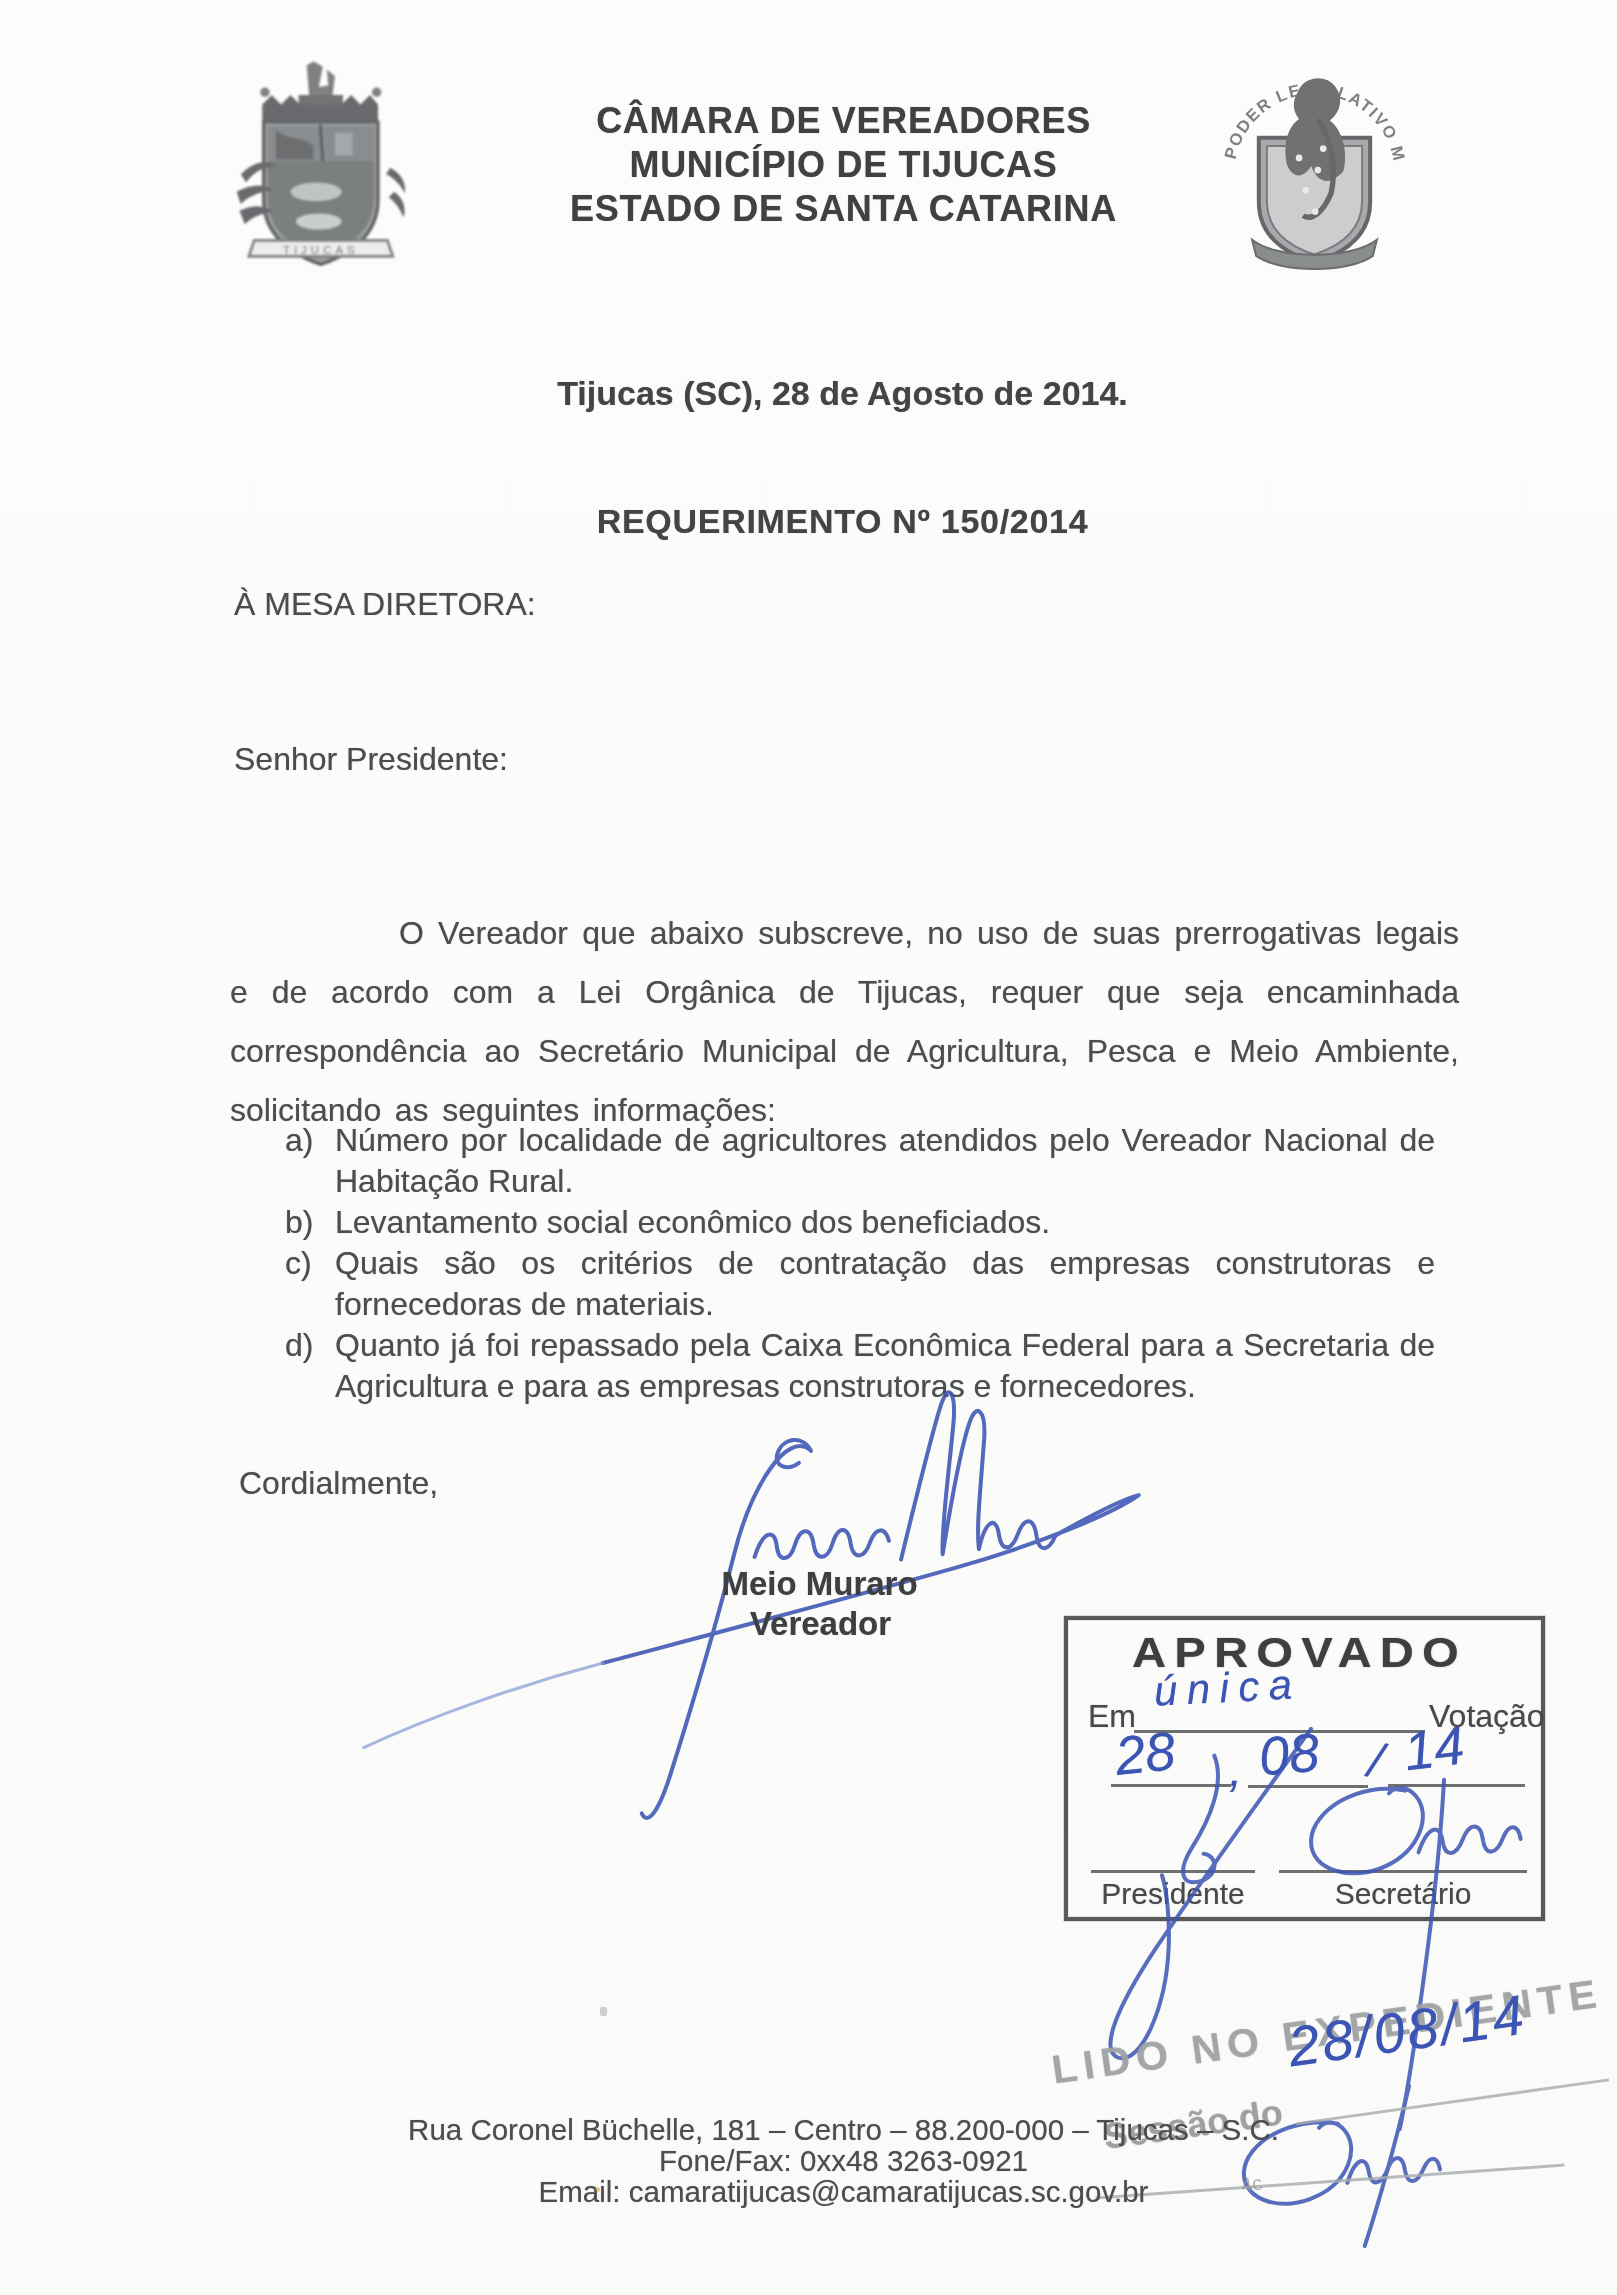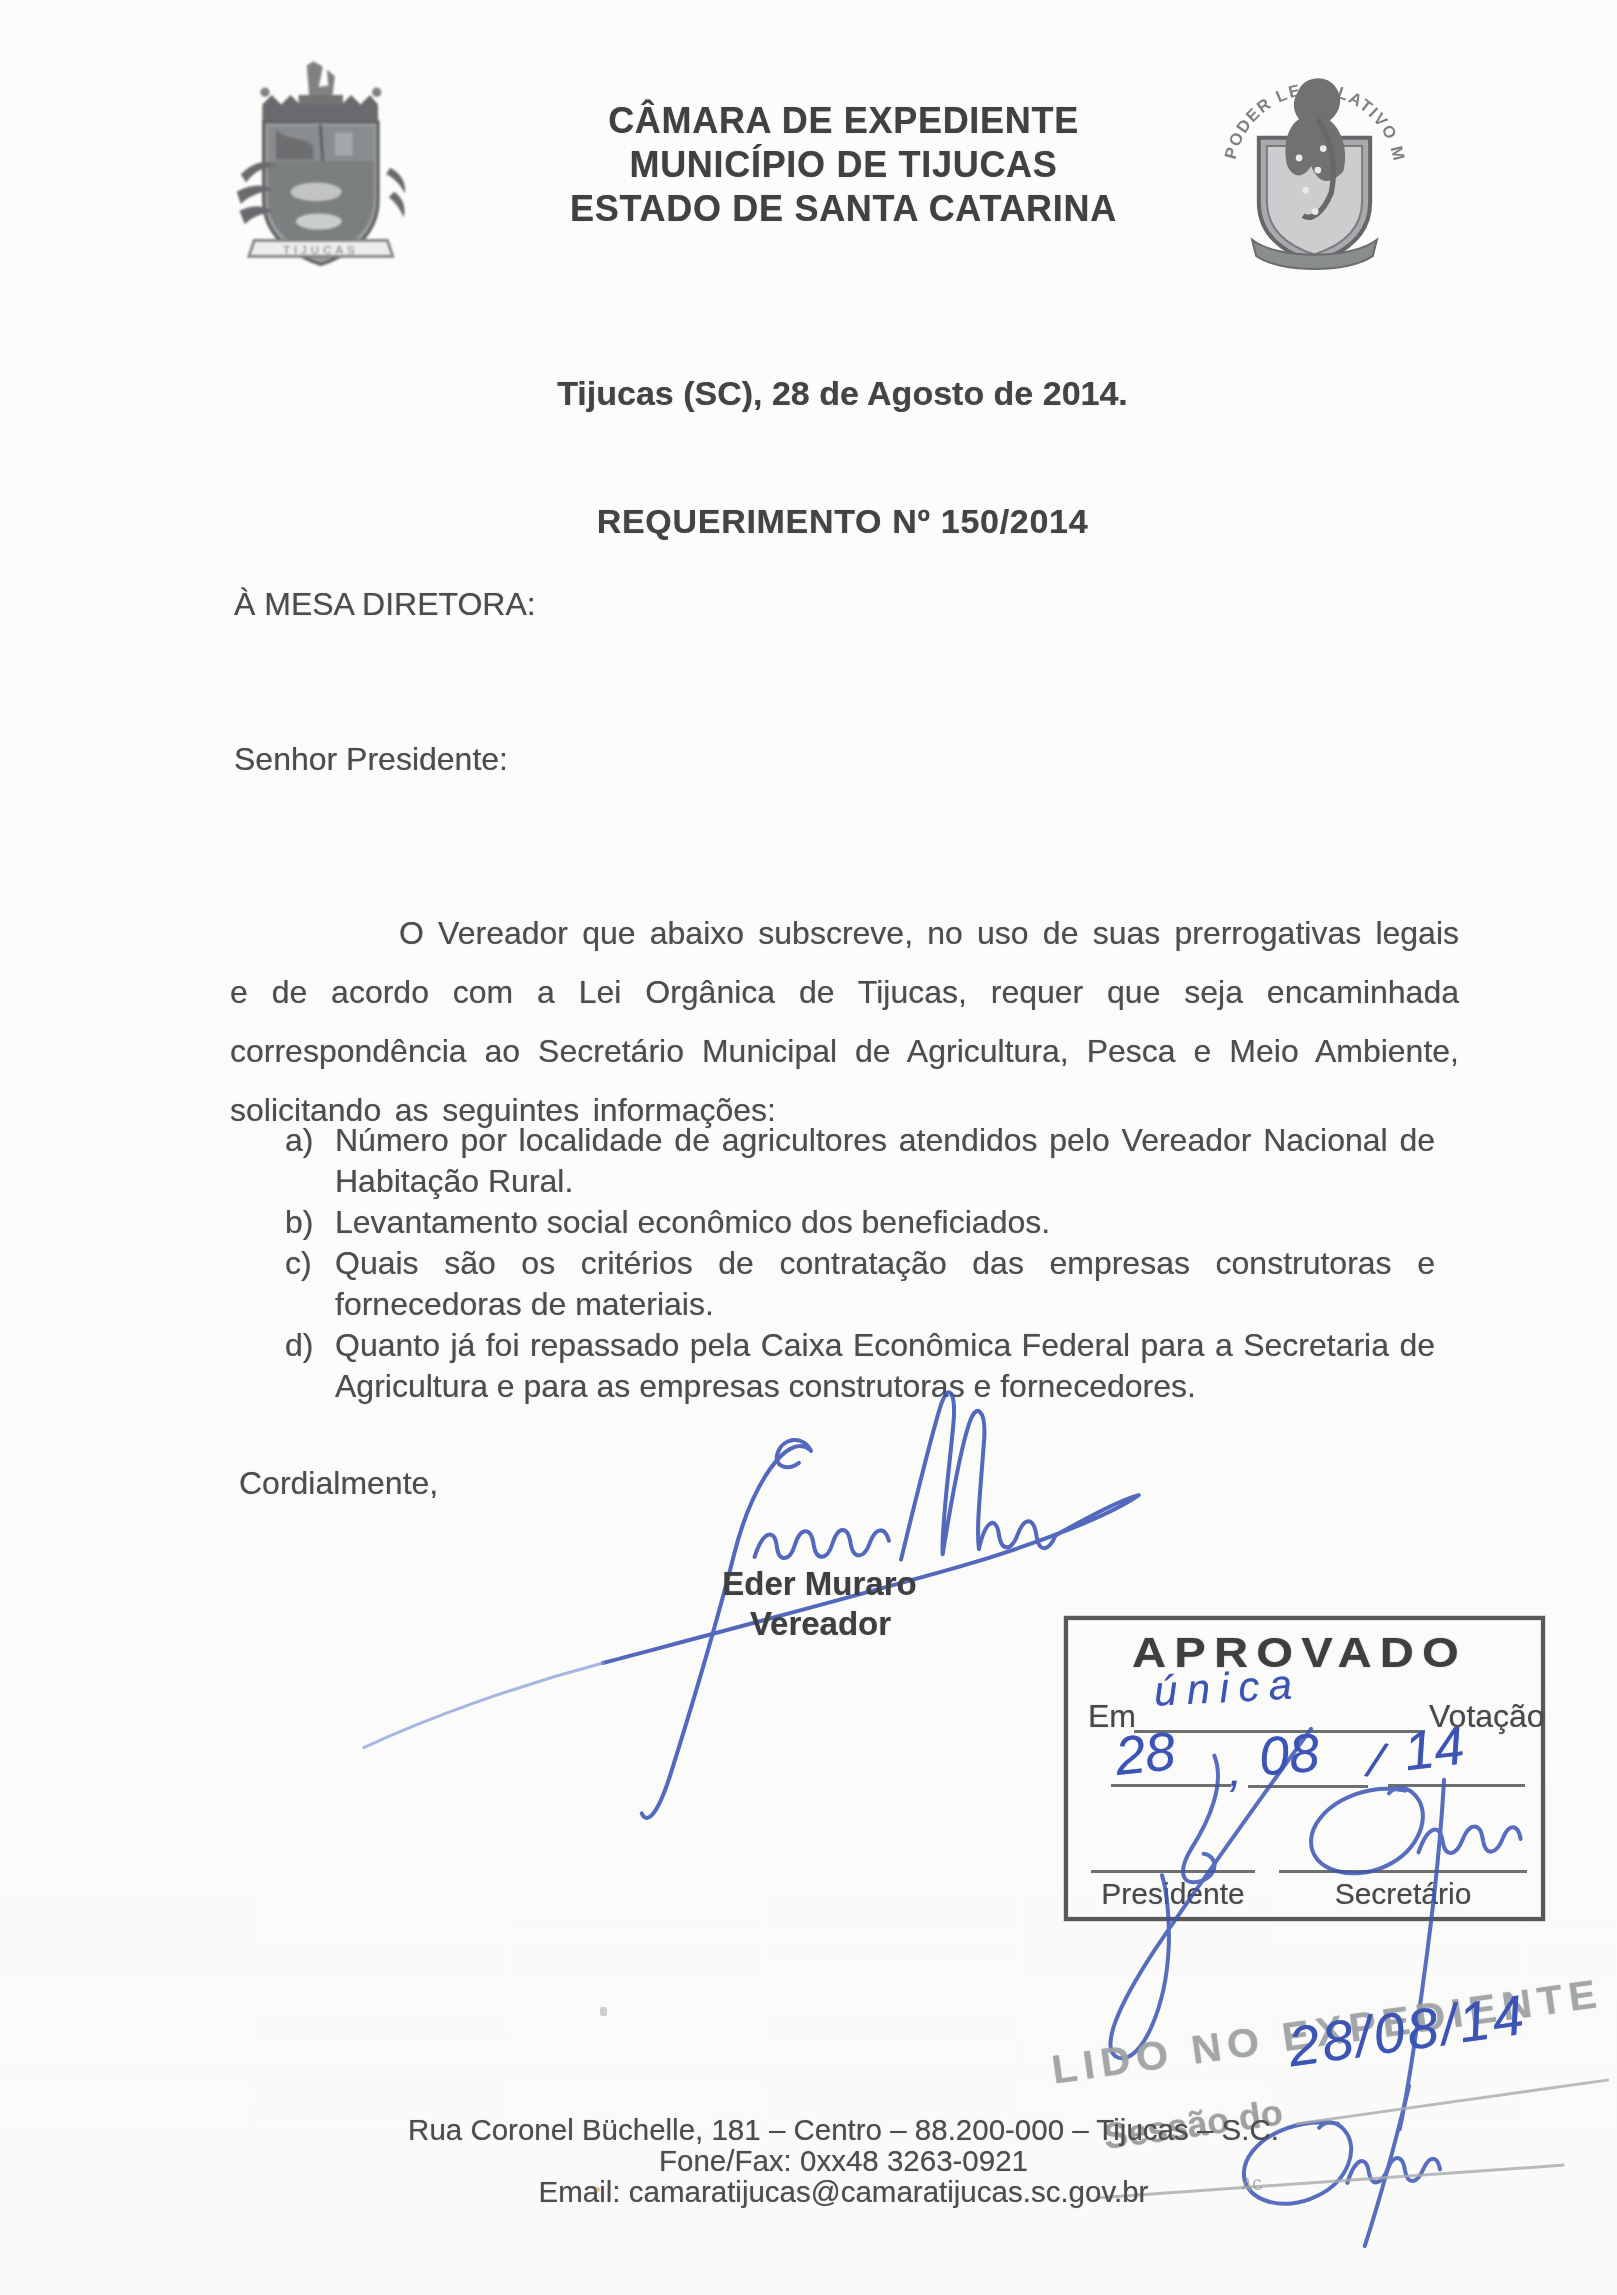--- a/index.html
+++ b/index.html
@@ -80,21 +80,21 @@
       <path d="M8 224 C30 214 48 216 58 226 C40 228 26 234 16 244 Z"></path>
       <path d="M232 160 C248 168 256 182 254 198 C246 184 238 176 226 170 Z"></path>
       <path d="M238 196 C252 206 256 220 252 234 C246 220 240 212 230 204 Z"></path>
     </g>
 
     <path d="M30 268 L228 268 L236 292 L22 292 Z" fill="#e9eaea" stroke="#6f7173" stroke-width="4"></path>
     <text x="129" y="288" text-anchor="middle" font-size="17" letter-spacing="6" fill="#6b6d6f">TIJUCAS</text>
   </svg>
 
   <div class="abs" style="left:306px;top:99px;width:1075px;">
-    <div class="head-line center scan">CÂMARA DE EXPEDIENTE</div>
+    <div class="head-line center scan">CÂMARA DE VEREADORES</div>
     <div class="head-line center scan">MUNICÍPIO DE TIJUCAS</div>
     <div class="head-line center scan">ESTADO DE SANTA CATARINA</div>
   </div>
 
   <svg class="abs" style="left:1217px;top:52px;filter:blur(0.6px);opacity:.9;" width="195" height="228" viewBox="0 0 290 340">
     <defs>
       <path id="sealArc" d="M 26 168 A 120 120 0 0 1 264 168"></path>
     </defs>
     <text font-size="25" font-weight="bold" fill="#717477" letter-spacing="2.5">
       <textPath href="#sealArc" startOffset="2%">PODER LEGISLATIVO MUNICIPAL</textPath>
@@ -152,21 +152,21 @@
       <path d="M1208,2160 C1196,2136 1166,2140 1158,2164 C1152,2184 1174,2190 1190,2178"></path>
       <path d="M1206,2158 C1172,2132 1120,2210 1094,2312 C1068,2414 1030,2542 998,2644 C980,2700 964,2718 956,2700"></path>
       <path d="M1124,2318 C1136,2280 1154,2274 1157,2302 C1160,2326 1176,2326 1184,2300 C1192,2274 1208,2272 1212,2300 C1216,2324 1232,2324 1240,2298 C1248,2272 1263,2270 1267,2298 C1271,2322 1287,2322 1296,2296 C1304,2274 1318,2272 1324,2294"></path>
       <path d="M1342,2322 C1362,2240 1388,2132 1402,2090 C1414,2056 1424,2076 1420,2120 C1412,2204 1402,2274 1404,2314 C1414,2252 1430,2158 1444,2118 C1454,2088 1468,2098 1466,2140 C1460,2222 1454,2274 1458,2306"></path>
       <path d="M1458,2306 C1468,2262 1484,2256 1488,2286 C1492,2310 1506,2310 1516,2284 C1526,2258 1540,2258 1544,2288 C1548,2312 1562,2310 1572,2286"></path>
       <path d="M1572,2286 C1618,2260 1672,2232 1696,2226 C1660,2252 1556,2296 1424,2334 C1254,2382 1056,2434 898,2476"></path>
     </g>
     <path d="M898,2476 C770,2510 640,2556 542,2602" stroke="#8b9dd8" stroke-width="4.5" opacity=".75"></path>
   </svg>
 
-  <div class="abs signer center scan" style="left:685px;top:1565px;width:269px;">Eder Muraro</div>
+  <div class="abs signer center scan" style="left:685px;top:1565px;width:269px;">Meio Muraro</div>
   <div class="abs signer center scan" style="left:686px;top:1605px;width:269px;">Vereador</div>
 
   <div class="abs stamp-box" style="left:1064px;top:1616px;width:473px;height:297px;">
     <div class="abs stamp-title center" style="left:0;top:8px;width:463px;">APROVADO</div>
 
     <div class="abs stamp-text" style="left:20px;top:78px;">Em</div>
     <div class="abs stamp-line" style="left:66px;top:110px;width:291px;"></div>
     <div class="abs stamp-text" style="left:361px;top:78px;">Votação</div>
 
     <div class="abs ink" style="left:86px;top:44px;font-size:42px;transform:rotate(-3deg);letter-spacing:9.4px;">única</div>

